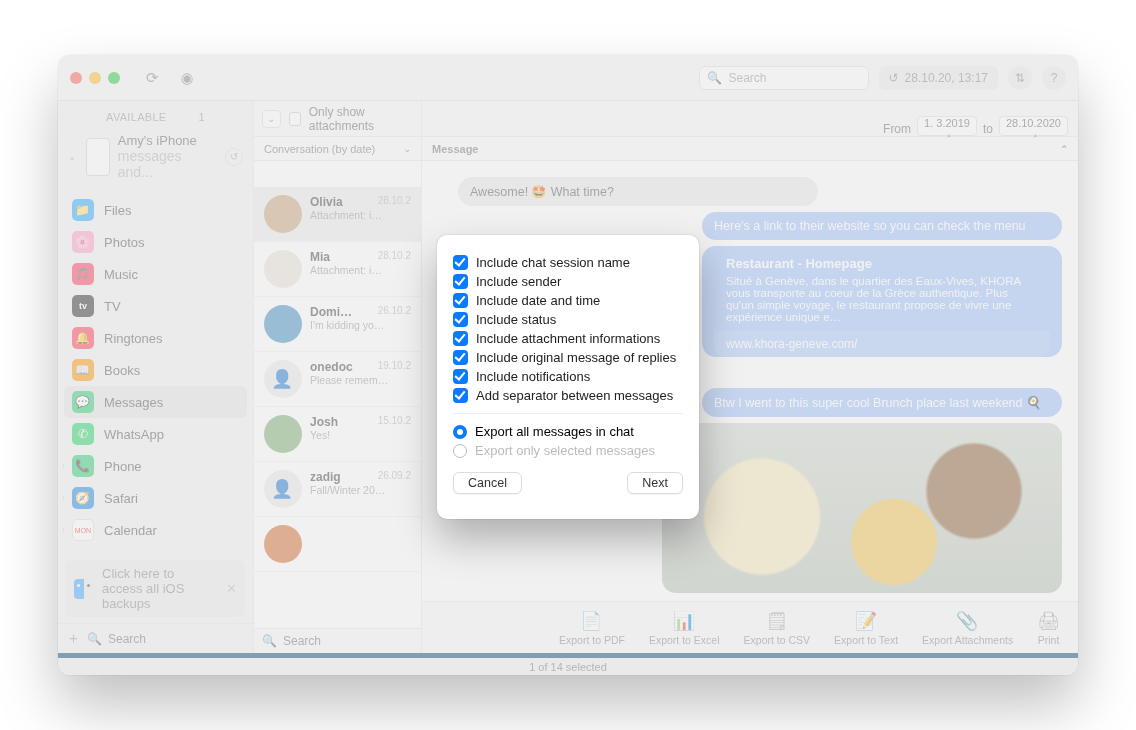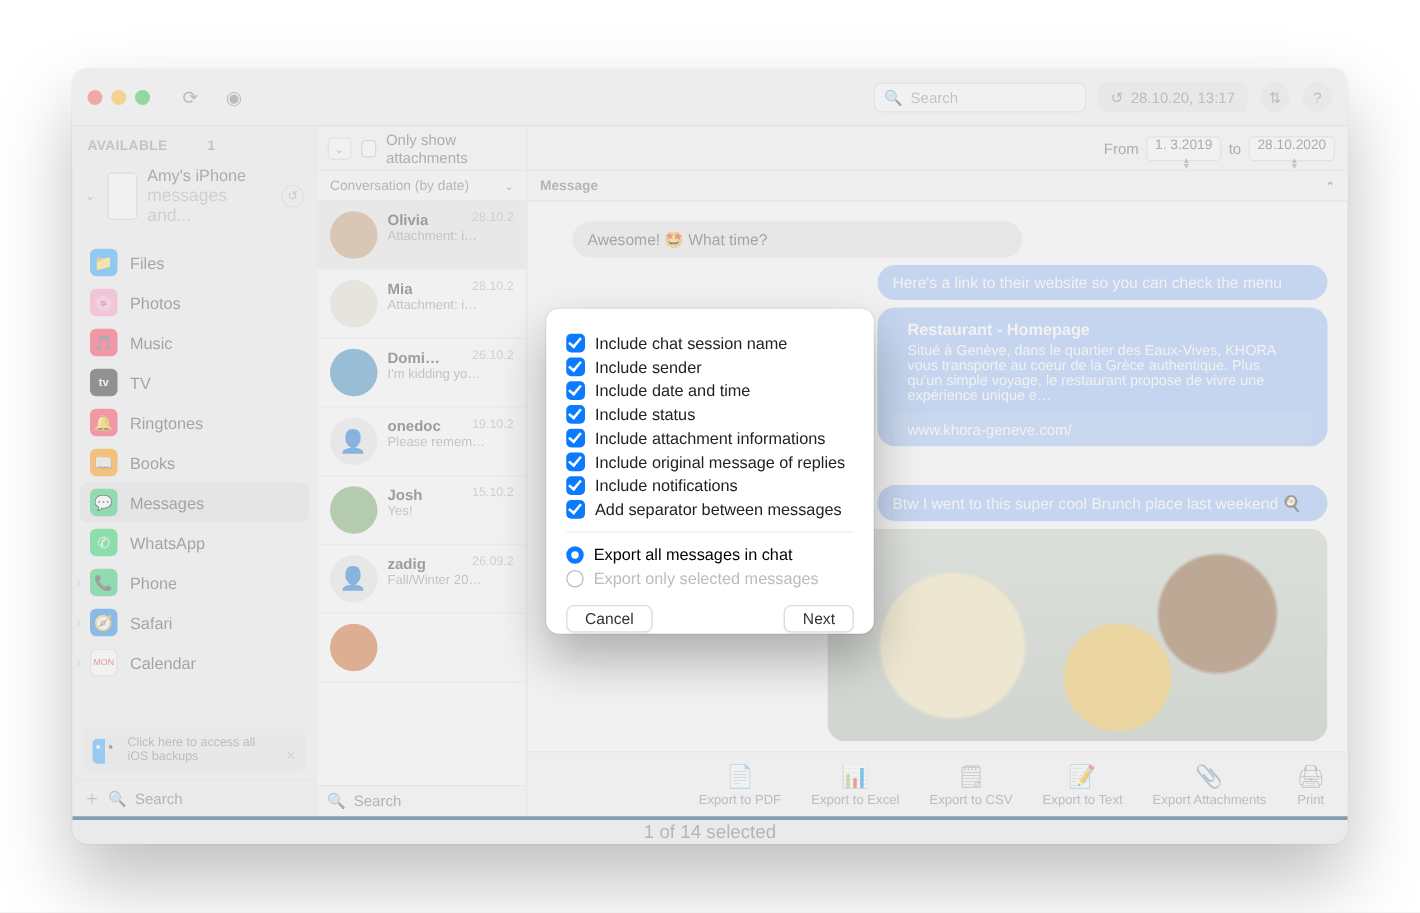--- a/index.html
+++ b/index.html
@@ -21,59 +21,59 @@
   .t-red { background:#ff5f57; } .t-yel { background:#febc2e; } .t-grn { background:#28c840; }
   .tool-icon { color:#8a8a8a; font-size:15px; padding:2px 6px; }
   .spacer { flex:1; }
   .searchbox { display:flex; align-items:center; background:#fff; border:1px solid #ddd; border-radius:6px; height:24px; padding:0 8px; color:#9a9a9a; font-size:12px; gap:6px; min-width:170px;}
   .date-pill { display:flex; align-items:center; background:#ececec; border-radius:6px; height:24px; padding:0 10px; color:#8a8a8a; font-size:12px; gap:6px;}
   .round-btn { width:24px; height:24px; border-radius:50%; background:#ececec; color:#8a8a8a; display:flex; align-items:center; justify-content:center; font-size:12px; }
 
   
   .body { position:absolute; top:46px; bottom:22px; left:0; right:0; display:flex; }
   .sidebar { width:196px; background:#f2f2f2; border-right:1px solid #e7e7e7; display:flex; flex-direction:column; font-size:13px; }
-  .sb-header { padding:10px 12px 4px; color:#9a9a9a; font-size:11px; font-weight:700; letter-spacing:0.3px; display:flex; justify-content:flex-start;gap:32px;}
+  .sb-header { padding:10px 12px 4px; color:#9a9a9a; font-size:11px; font-weight:400; letter-spacing:0.3px; display:flex; justify-content:center;gap:32px;}
   .device-row { display:flex; align-items:center; padding:6px 10px 10px 8px; gap:8px; color:#7a7a7a; }
   .device-row .chev { font-size:10px; color:#aaa; padding:0 2px;}
   .device-phone { width:24px; height:38px; border:1px solid #d0d0d0; border-radius:4px; background:#fff; }
   .device-text .dname { font-weight:500; color:#666;}
   .device-text .dsub { font-size:14px; color:#b5b5b5; }
   .history-icon { margin-left:auto; color:#aaa; font-size:14px; border:1px solid #ddd; border-radius:50%; width:18px; height:18px; display:flex; align-items:center; justify-content:center; font-size:10px;}
   .sb-list { flex:1; overflow:auto; padding:4px 6px; }
   .sb-item { display:flex; align-items:center; gap:10px; padding:5px 8px; border-radius:6px; color:#555; position:relative;}
   .sb-item.sel { background:#e5e5e5; }
   .sb-icon { width:22px; height:22px; border-radius:5px; display:flex; align-items:center; justify-content:center; font-size:12px; color:#fff; flex-shrink:0;}
   .sb-item .chev-left { position:absolute; left:-2px; font-size:9px; color:#bbb;}
-  .sb-footer-hint { margin: auto 8px 6px 8px; display:flex; align-items:flex-end; gap:8px; background:#ececec; border-radius:6px; padding:6px 8px; color:#8b8b8b; font-size:10px;}
+  .sb-footer-hint { margin: auto 8px 6px 8px; display:flex; align-items:center; gap:8px; background:#ececec; border-radius:6px; padding:6px 8px; color:#8b8b8b; font-size:13px;}
   .finder-ico { width:20px; height:20px; border-radius:4px; background: linear-gradient(90deg,#3ea6ff 50%,#e8e8e8 50%); position:relative; flex-shrink:0;}
   .finder-ico::after{content:""; position:absolute; left:3px; top:5px; width:3px; height:3px; background:#fff; border-radius:50%; box-shadow: 10px 0 0 #555;}
   .sb-bottom { border-top:1px solid #e7e7e7; padding:5px 8px; display:flex; align-items:center; gap:6px; color:#9a9a9a; font-size:12px;}
   .sb-bottom input { border:none; background:transparent; font-size:12px; outline:none; width:120px;}
 
   
   .mid { width:168px; border-right:1px solid #e7e7e7; background:#fff; display:flex; flex-direction:column; position:relative;}
   .filterbar { height:36px; border-bottom:1px solid #e7e7e7; background:#f8f8f8; display:flex; align-items:center; padding:0 8px; gap:8px; font-size:12px; color:#6a6a6a;}
   .drop-btn { width:22px; height:18px; border:1px solid #ddd; background:#fff; border-radius:4px; display:flex; align-items:center; justify-content:center; font-size:9px; color:#888;}
   .checkbox-sm { width:14px; height:14px; border:1px solid #c8c8c8; border-radius:3px; background:#fff;}
   .listhead { height:24px; border-bottom:1px solid #e7e7e7; background:#fbfbfb; display:flex; align-items:center; justify-content:space-between; padding:0 10px; font-size:11px; color:#7a7a7a; font-weight:400;}
-  .conv-list { flex:1; overflow:hidden; }
+  .conv-list { flex:1; overflow:hidden;margin-top:26px; }
   .conv { display:flex; gap:8px; padding:8px 10px; border-bottom:1px solid #f0f0f0; }
   .conv.sel { background:#eaeaea; }
   .avatar { width:38px; height:38px; border-radius:50%; background:#ddd; flex-shrink:0; display:flex; align-items:center; justify-content:center; overflow:hidden; color:#fff; font-size:18px;}
   .conv-text { min-width:0; flex:1;}
   .conv-top { display:flex; justify-content:space-between; gap:4px;}
   .conv-name { font-size:12px; font-weight:600; color:#444; white-space:nowrap; overflow:hidden; text-overflow:ellipsis;}
   .conv-date { font-size:10px; color:#b5b5b5; white-space:nowrap;}
   .conv-sub { font-size:10.5px; color:#9a9a9a; white-space:nowrap; overflow:hidden; text-overflow:ellipsis;}
   .mid-search { border-top:1px solid #e7e7e7; padding:5px 8px; display:flex; align-items:center; gap:6px; background:#f8f8f8; font-size:12px; color:#9a9a9a;}
   .mid-search input{border:none; background:transparent; outline:none; font-size:12px;}
 
   
   .pane { flex:1; display:flex; flex-direction:column; background:#fff; }
-  .pane-filter { height:36px; border-bottom:1px solid #e7e7e7; background:#f8f8f8; display:flex; align-items:center; justify-content:flex-end; padding:0 10px; font-size:12px; color:#6a6a6a; gap:6px;}
+  .pane-filter { height:36px; border-bottom:1px solid #e7e7e7; background:#f8f8f8; display:flex; align-items:flex-end; justify-content:flex-end; padding:0 10px; font-size:12px; color:#6a6a6a; gap:6px;}
   .date-inp { border:1px solid #ddd; background:#fff; border-radius:4px; height:20px; padding:0 6px; font-size:11px; color:#666; display:flex; align-items:center; gap:4px;flex-direction:column;}
   .stepper { display:inline-flex; flex-direction:column; line-height:5px; font-size:7px; color:#999; margin-left:4px;}
   .pane-head { height:24px; border-bottom:1px solid #e7e7e7; background:#fbfbfb; display:flex; align-items:center; justify-content:space-between; padding:0 10px; font-size:11px; color:#7a7a7a; font-weight:600;}
   .messages { flex:1; padding:10px 16px; overflow:hidden; position:relative;}
   .bubble { max-width: 360px; border-radius:16px; padding:7px 12px; font-size:12.5px; margin:6px 0 6px auto; color:#fff;}
   .b-gray { background:#e9e9ec; color:#555; margin-left:0; margin-right:auto;}
   .b-blue { background:#3b82f6; }
   .b-blue.muted { background:rgba(59,130,246,0.5); }
   .link-card { background:rgba(59,130,246,0.5); border-radius:14px; padding:10px 24px; margin:6px 0 6px auto; max-width:360px; color:#fff; font-size:11.5px;}
   .link-card .title{font-weight:600; font-size:13px; margin-bottom:4px;}
@@ -82,24 +82,24 @@
   .brunch-img { margin:6px 0 6px auto; max-width:400px; height:170px; border-radius:14px; background:
      radial-gradient(circle at 25% 55%, #f6e6b8 0 18%, transparent 19%),
      radial-gradient(circle at 58% 70%, #f2c14e 0 16%, transparent 17%),
      radial-gradient(circle at 78% 40%, #8b5e34 0 14%, transparent 15%),
      linear-gradient(180deg,#cfd6cc,#b9c2b6);
   }
   .pane-actions { height:52px; border-top:1px solid #e7e7e7; background:#f8f8f8; display:flex; align-items:center; justify-content:flex-end; gap:24px; padding:0 18px; color:#8a8a8a; font-size:10.5px;}
   .act { display:flex; flex-direction:column; align-items:center; gap:2px;}
   .act .ico { font-size:18px; color:#9a9a9a;}
 
-  .statusbar { position:absolute; left:0; right:0; bottom:0; height:22px; background:#efefef; border-top:3px solid #0c4a6e; display:flex; align-items:center; justify-content:center; font-size:15px; color:#7a7a7a;}
-
-  
-  .modal { position:absolute; z-index:10; left:50%; top:52%; transform:translate(-50%,-50%); width:262px; background:#fff; border-radius:10px; box-shadow: 0 20px 40px rgba(0,0,0,0.28), 0 0 0 1px rgba(0,0,0,0.05); padding:16px 16px 1px;}
+  .statusbar { position:absolute; left:0; right:0; bottom:0; height:22px; background:#efefef; border-top:5px solid #0c4a6e; display:flex; align-items:center; justify-content:center; font-size:11px; color:#7a7a7a;}
+
+  
+  .modal { position:absolute; z-index:10; left:50%; top:52%; transform:translate(-50%,-50%); width:262px; background:#fff; border-radius:10px; box-shadow: 0 20px 40px rgba(0,0,0,0.28), 0 0 0 1px rgba(0,0,0,0.05); padding:16px 16px 25px;}
   .opt { display:flex; align-items:center; gap:8px; font-size:13px; color:#222; margin:4px 0;}
   .cb { width:15px; height:15px; border-radius:4px; background:#0a7bff; position:relative; flex-shrink:0;}
   .cb::after{content:""; position:absolute; left:4px; top:1px; width:4px; height:8px; border:solid #fff; border-width:0 2px 2px 0; transform:rotate(40deg);}
   .modal hr { border:none; border-top:1px solid #eee; margin:10px 0;}
   .radio-row { display:flex; align-items:center; gap:8px; font-size:13px; margin:4px 0;}
   .radio { width:14px; height:14px; border-radius:50%; border:1px solid #bbb; position:relative; flex-shrink:0;}
   .radio.on { border:4px solid #0a7bff; width:14px; height:14px;}
   .radio-row.disabled { color:#bcbcbc; }
   .modal-btns { display:flex; justify-content:space-between; gap:8px; margin-top:14px;}
   .mbtn { border:1px solid #dcdcdc; background:#fff; border-radius:6px; padding:3px 14px; font-size:12.5px; color:#333; box-shadow:0 1px 1px rgba(0,0,0,0.04);}

